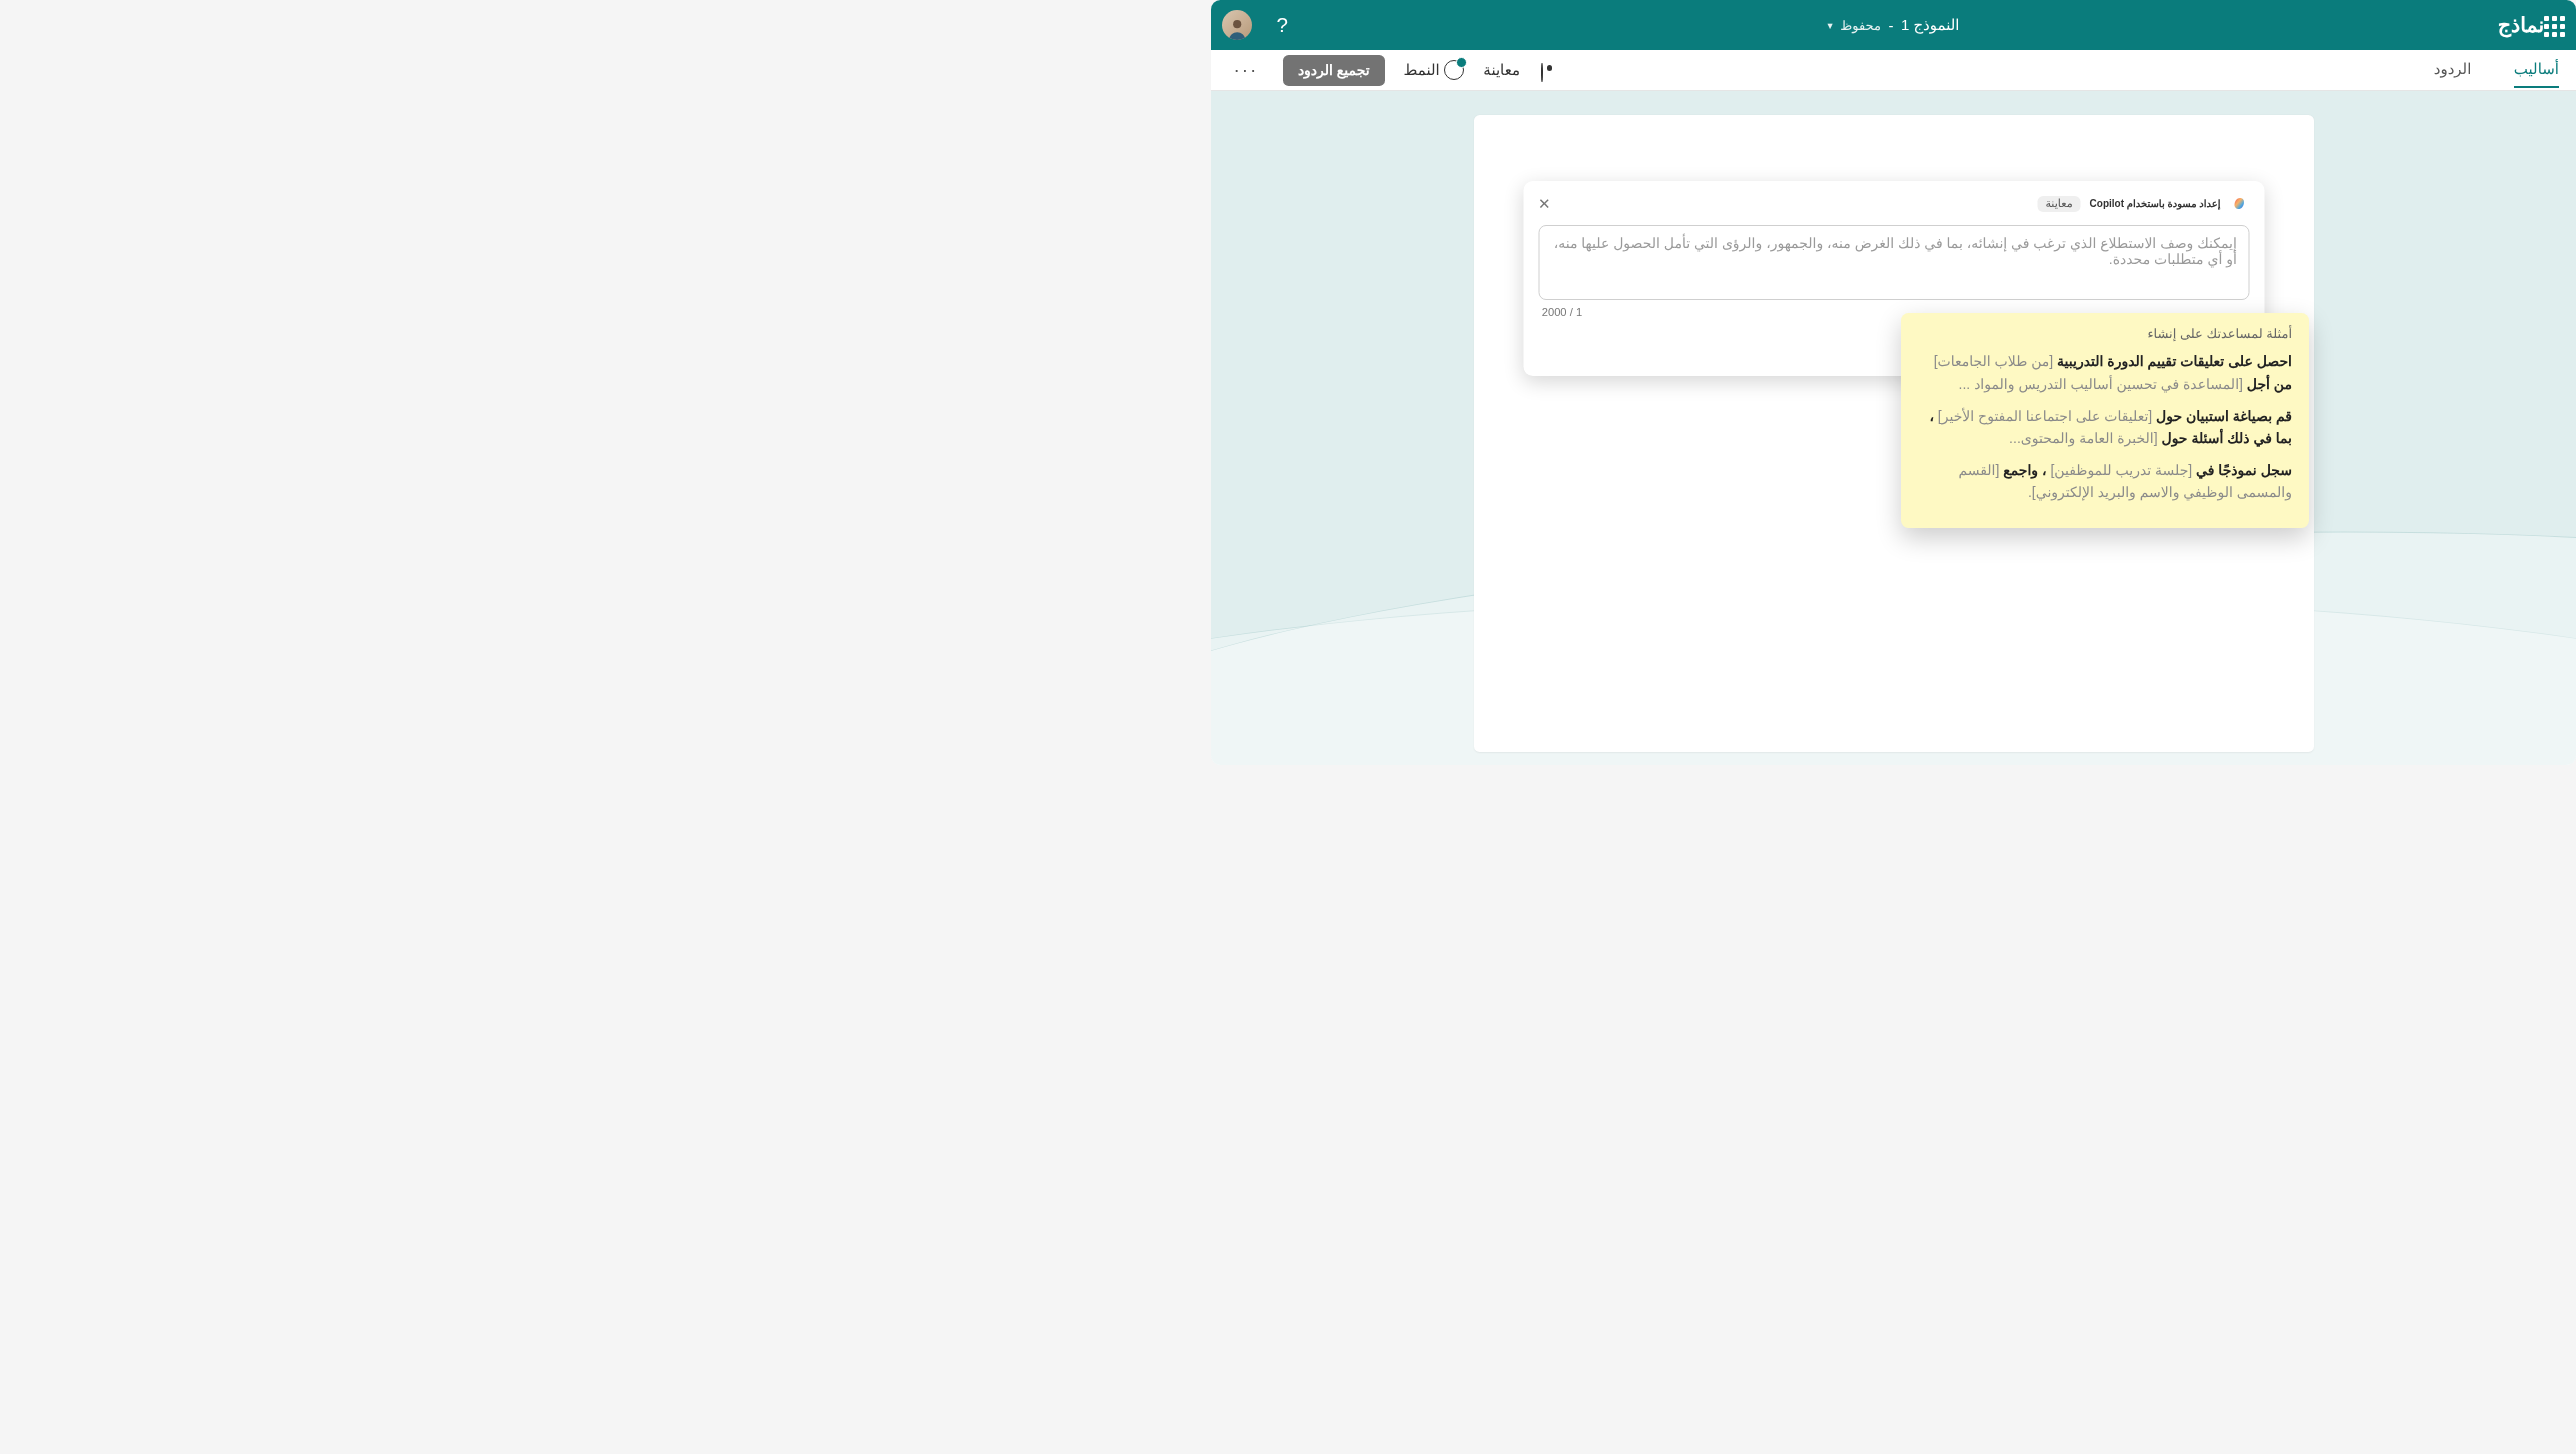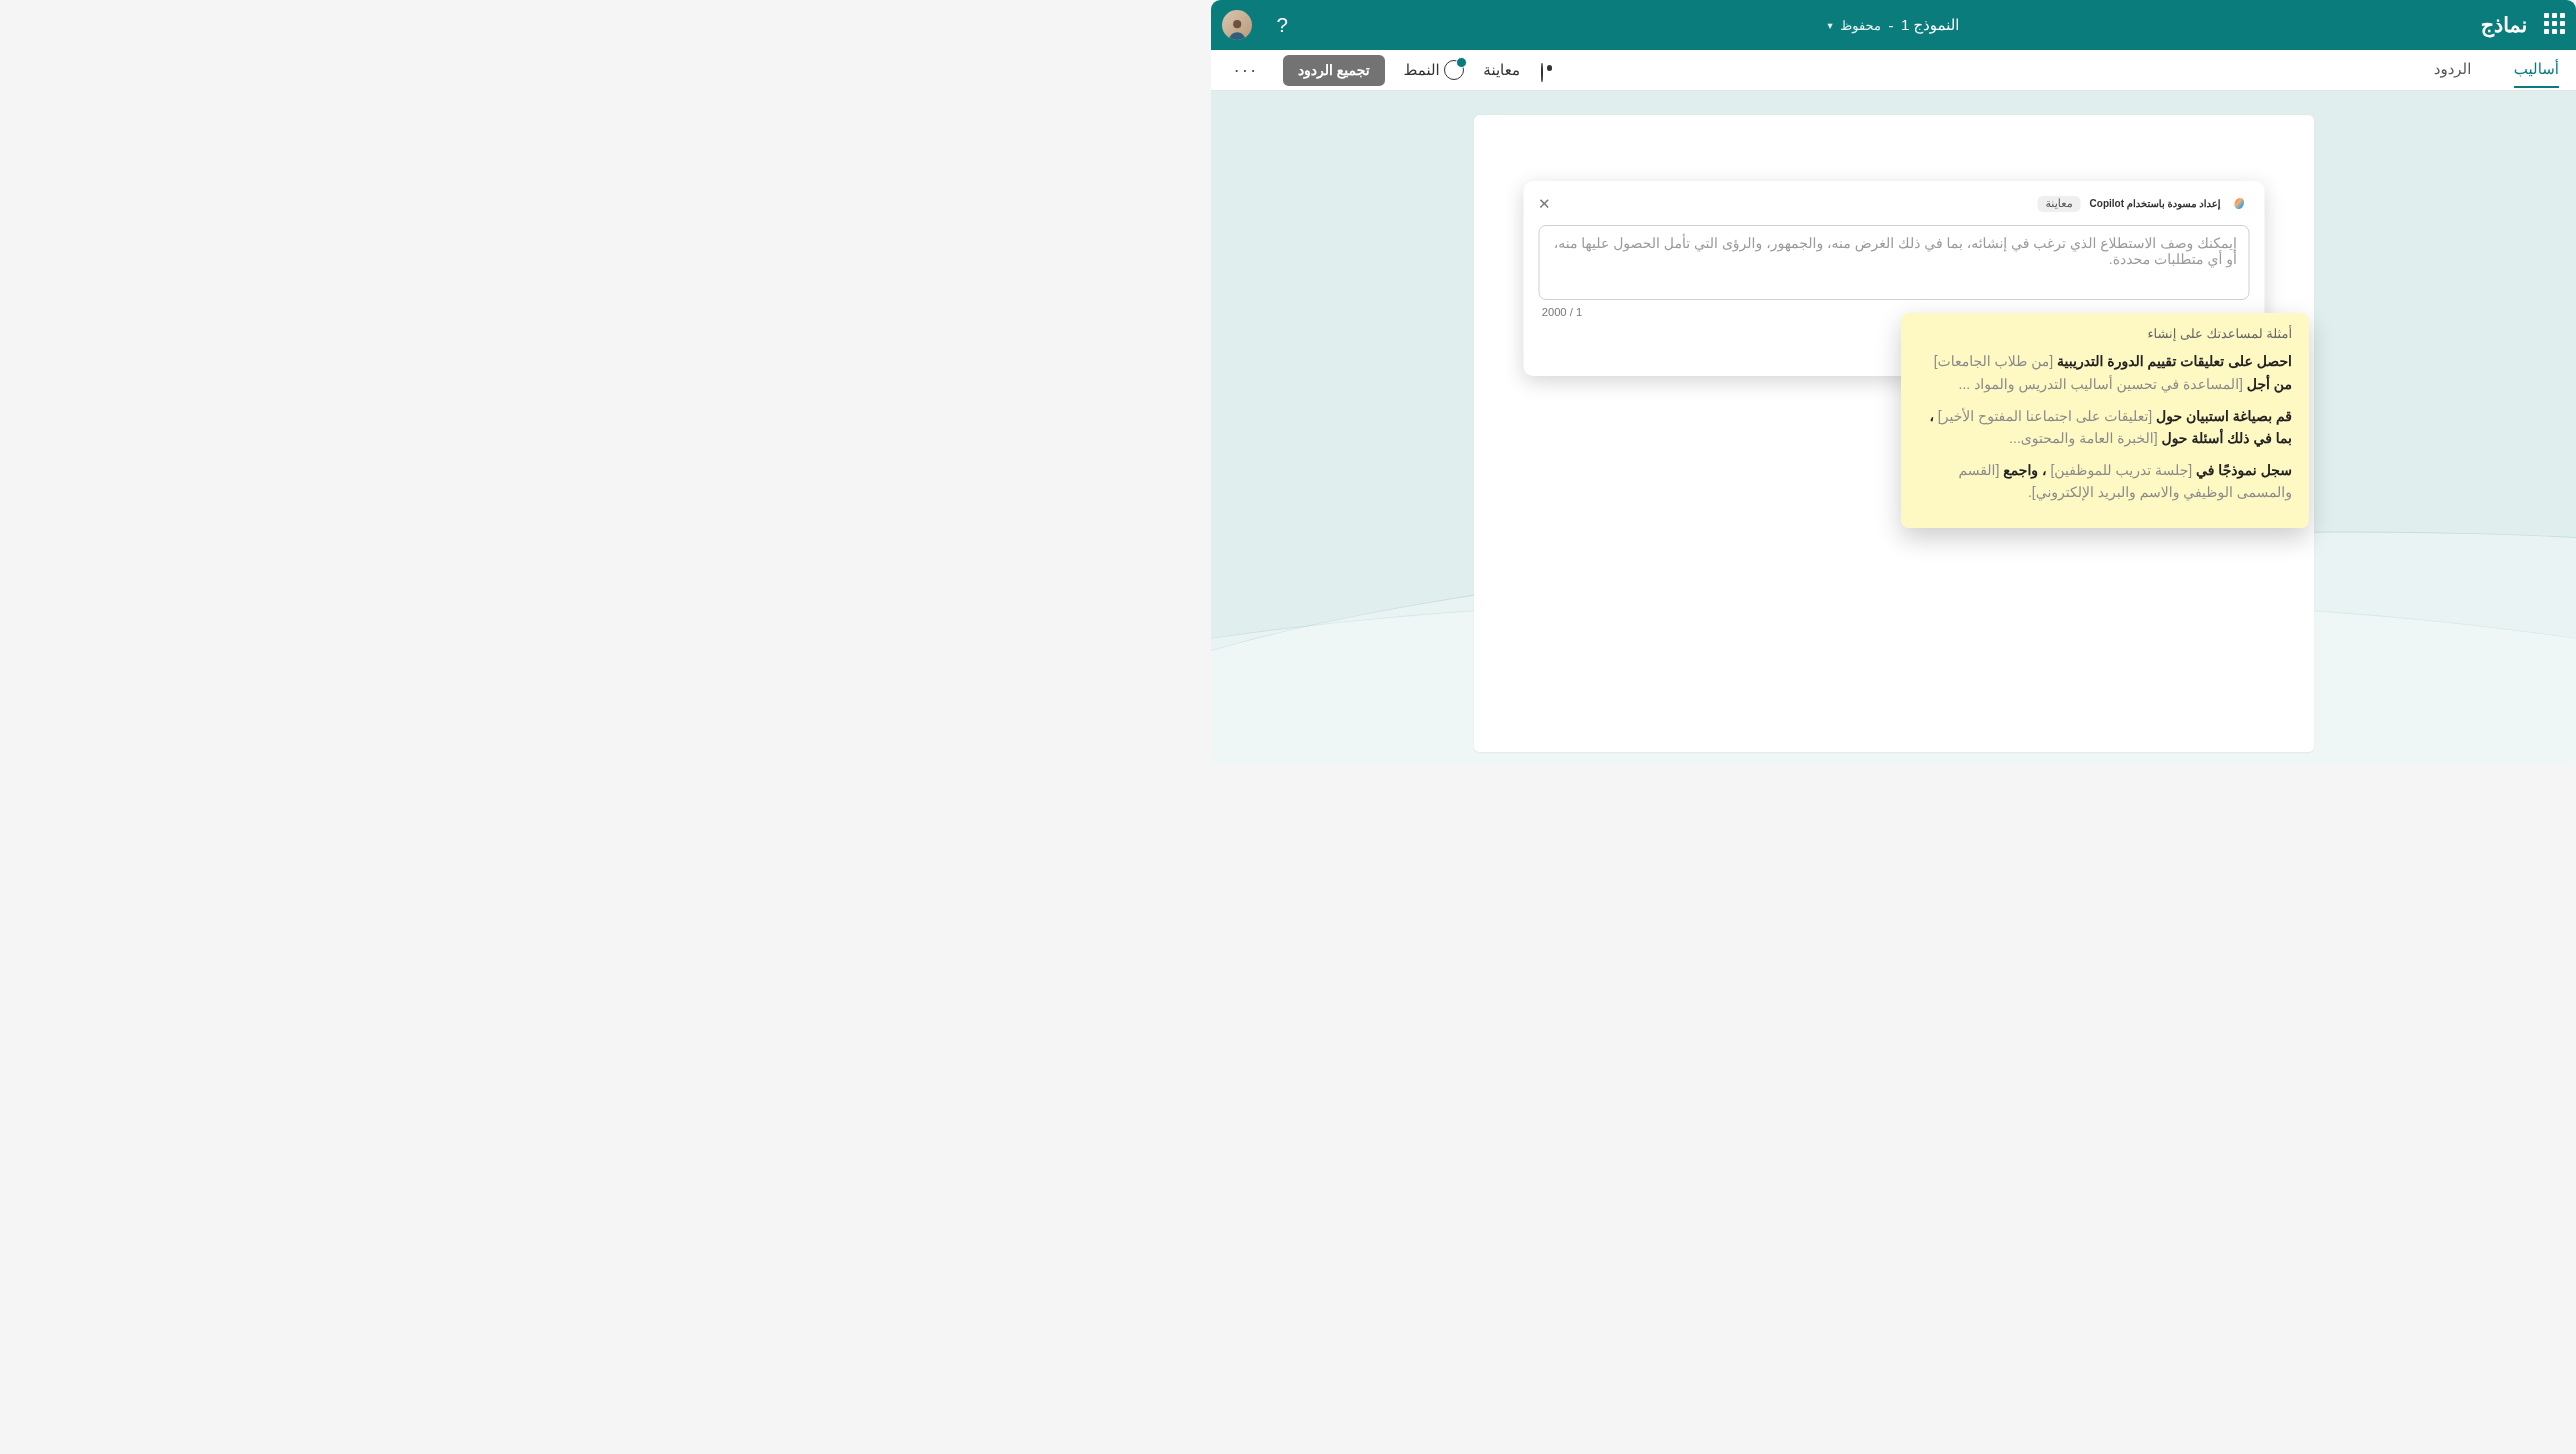--- a/index.html
+++ b/index.html
@@ -20,22 +20,21 @@
   height: 50px;
   background: #0a7c7c;
   color: #fff;
   display: flex;
   align-items: center;
   padding: 0 11.2px;
   position: relative;
 }
 .header-right {
   display: flex;
-  align-items: flex-start;
-  gap: 17px;
+  align-items: flex-end;
 }
 .waffle {
   width: 20.6px; height: 20.6px;
   display: grid;
   grid-template-columns: repeat(3,1fr);
   grid-template-rows: repeat(3,1fr);
   gap: 2.8px;
   cursor: pointer;
 }
 .waffle span { background: #fff; border-radius: 0.9px; }

